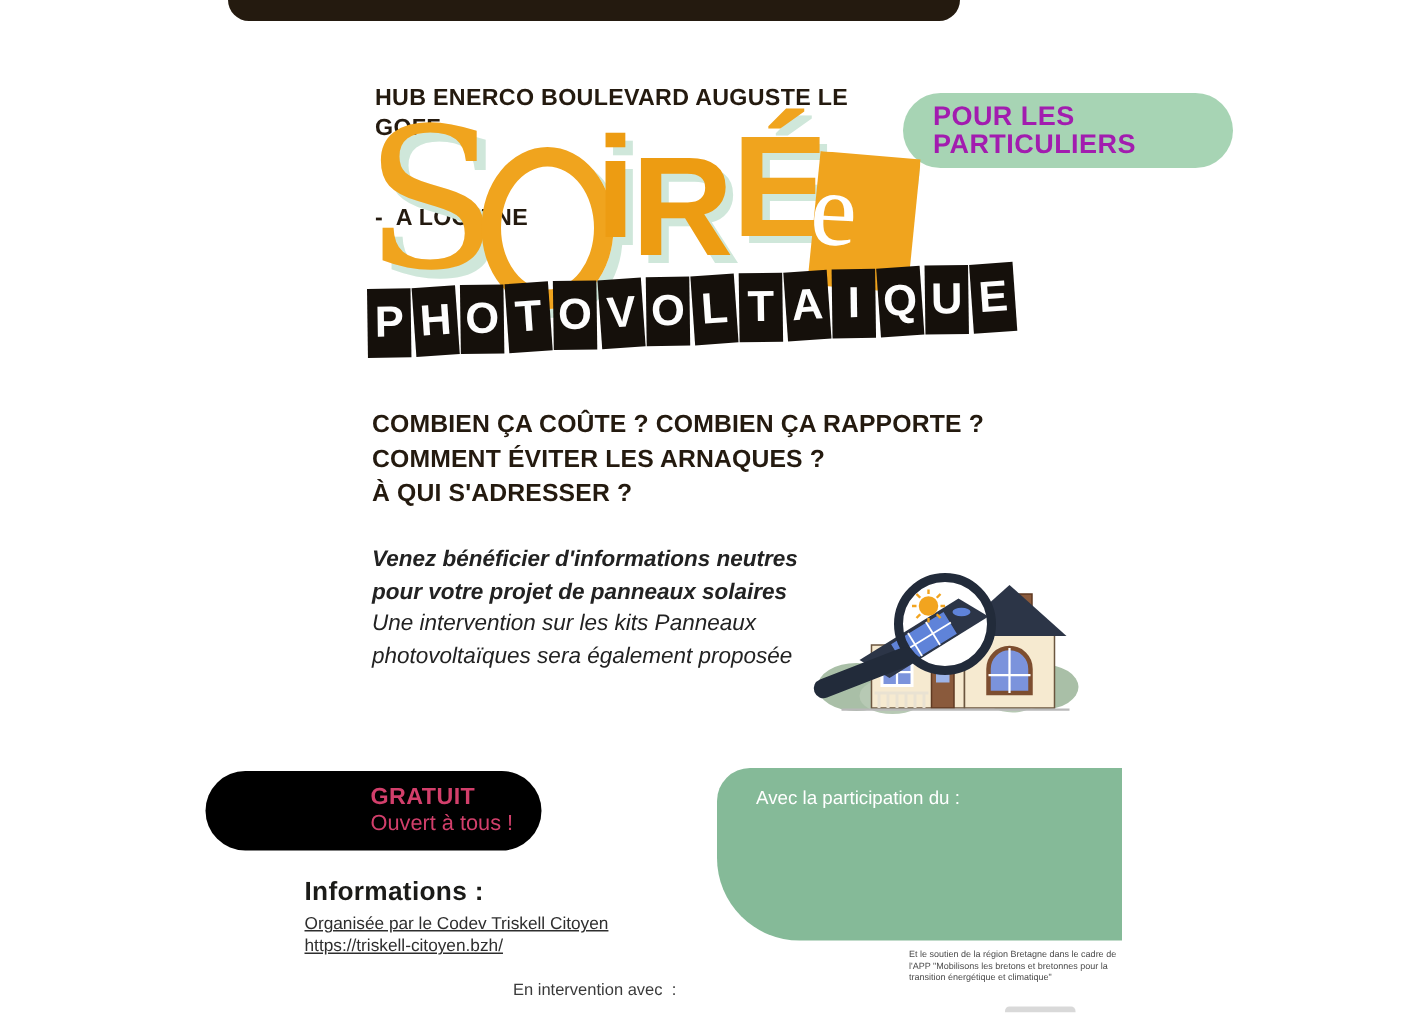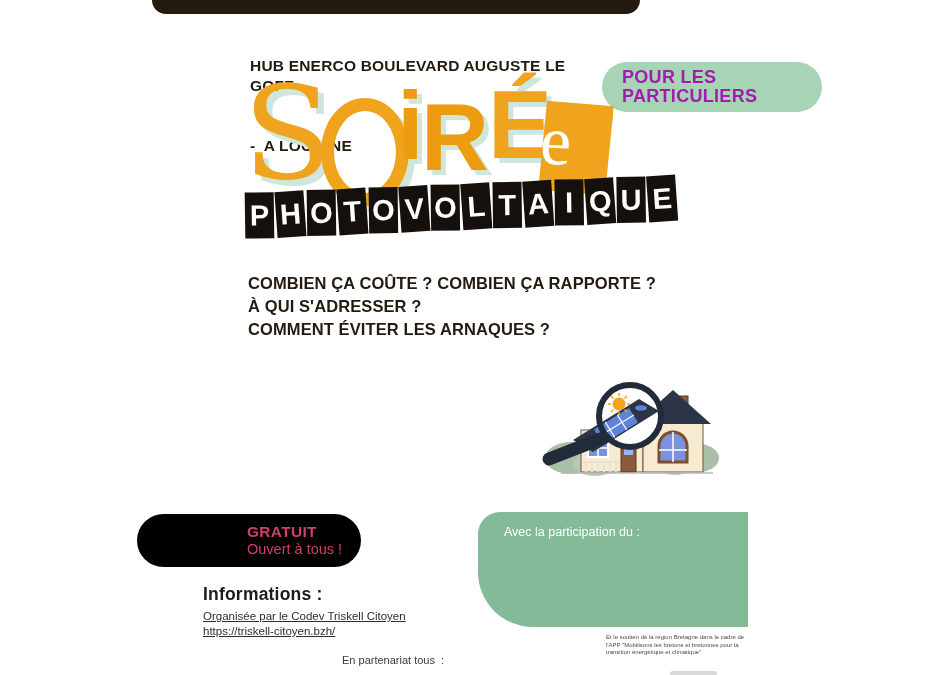--- a/index.html
+++ b/index.html
@@ -124,24 +124,29 @@
       <span class="tile">T</span>
       <span class="tile">A</span>
       <span class="tile">I</span>
       <span class="tile">Q</span>
       <span class="tile">U</span>
       <span class="tile">E</span>
     </div>
 
   <div class="questions">
     <div>COMBIEN ÇA COÛTE ? COMBIEN ÇA RAPPORTE ?</div>
+    <div>COMMENT ÉVITER LES ARNAQUES ?</div>
     <div>À QUI S'ADRESSER ?</div>
-    <div>COMMENT ÉVITER LES ARNAQUES ?</div>
-  </div>
-
+  </div>
+
+  <div class="pitch">
+    <span class="b">Venez bénéficier d'informations neutres pour votre projet de panneaux solaires</span>
+    <br>
+    <span>Une intervention sur les kits Panneaux photovoltaïques sera également proposée</span>
+  </div>
 
   <svg class="illus" viewBox="0 0 192 114">
 
     <g>
       <ellipse cx="38" cy="92" rx="26" ry="16" fill="#a9bfa7"></ellipse>
       <ellipse cx="62" cy="98" rx="22" ry="12" fill="#b7c9b4"></ellipse>
       <ellipse cx="162" cy="92" rx="24" ry="15" fill="#a9bfa7"></ellipse>
       <ellipse cx="142" cy="99" rx="18" ry="10" fill="#b7c9b4"></ellipse>
     </g>
 
@@ -218,18 +223,18 @@
     <div class="g2">Ouvert à tous !</div>
   </div>
 
   <div class="part-box">
     <div>Avec la participation du :</div>
   </div>
 
   <div class="info-h">Informations :</div>
   <div class="info-org">Organisée par le Codev Triskell Citoyen</div>
   <a class="info-link">https://triskell-citoyen.bzh/</a>
-  <div class="partners">En partenariat tous  :</div>
+  <div class="partners">En intervention avec  :</div>
 
   <div class="support">Et le soutien de la région Bretagne dans le cadre de l'APP "Mobilisons les bretons et bretonnes pour la transition énergétique et climatique"</div>
   <div class="partial-logo"></div>
 
 </div>
 
 </body></html>

